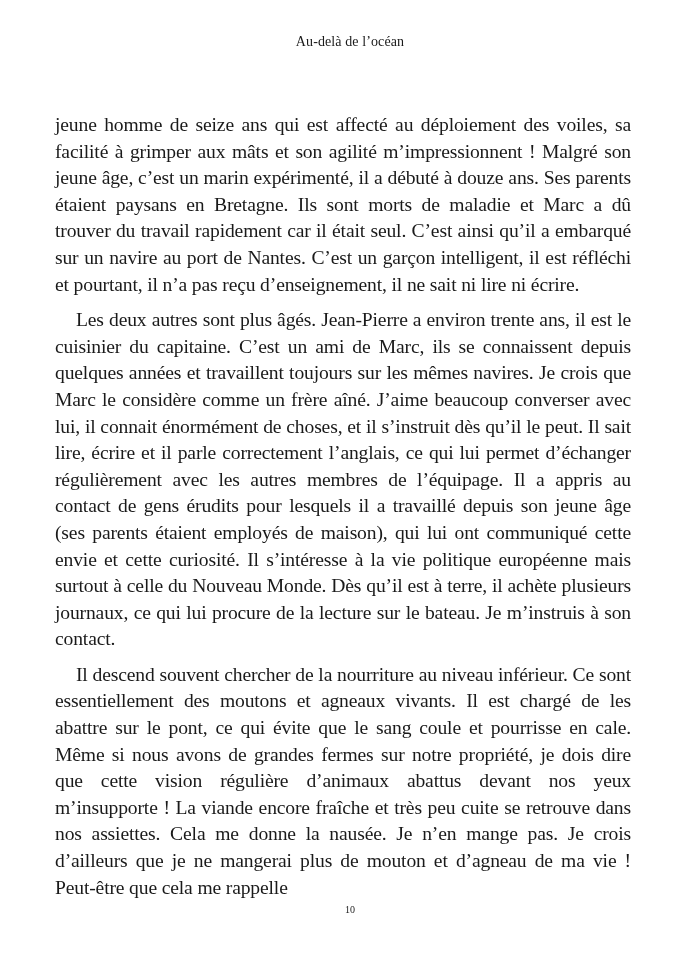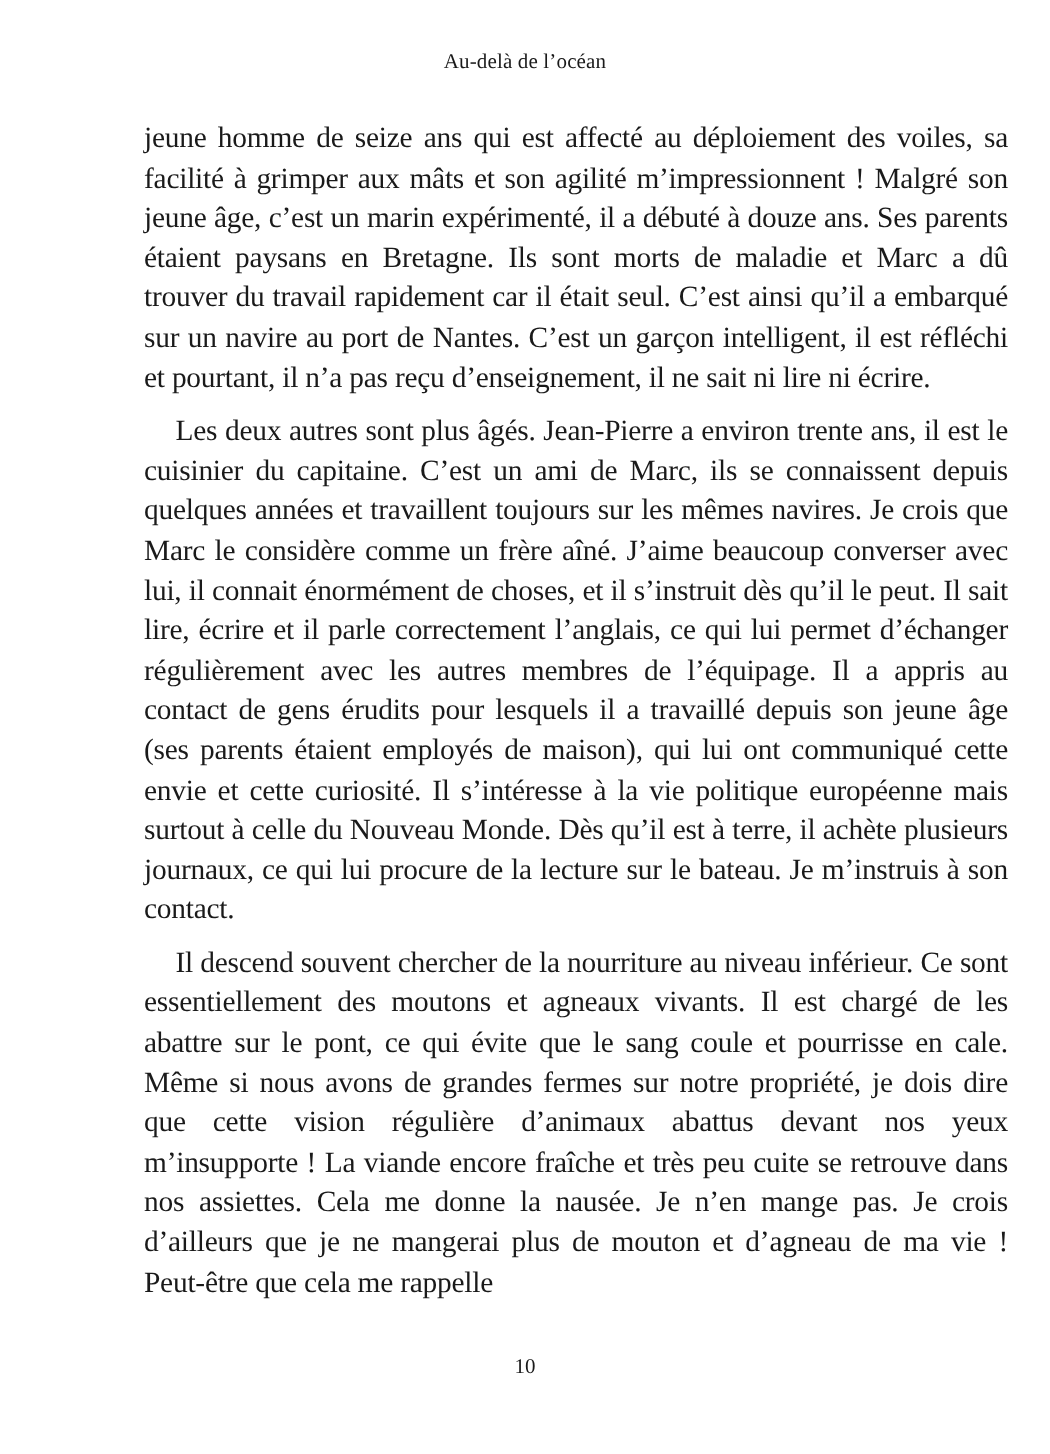--- a/index.html
+++ b/index.html
@@ -19,44 +19,43 @@
       position: absolute;
       top: 34px;
       left: 0;
       width: 700px;
       text-align: center;
       font-size: 14px;
       letter-spacing: 0.1px;
     }
     .text-block {
       position: absolute;
-      top: 80px;
+      top: 112px;
       left: 55px;
       width: 576px;
       font-size: 19.6px;
       line-height: 26.6px;
       text-align: justify;
       letter-spacing: -0.15px;
-      margin-left: 41px;
     }
     .para {
       margin: 0 0 9px 0;
       text-indent: 21px;
       hyphens: none;
     }
     .para.continuation {
       text-indent: 0;
     }
     .page-number {
       position: absolute;
       top: 904px;
       left: 0;
       width: 700px;
       text-align: center;
-      font-size: 14px;
+      font-size: 10px;
     }
   </style>
 </head>
 <body>
 
 <div class="running-header">Au-delà de l’océan</div>
 
 <div class="text-block">
   <p class="para continuation">jeune homme de seize ans qui est affecté au déploiement des voiles, sa facilité à grimper aux mâts et son agilité m’impressionnent ! Malgré son jeune âge, c’est un marin expérimenté, il a débuté à douze ans. Ses parents étaient paysans en Bretagne. Ils sont morts de maladie et Marc a dû trouver du travail rapidement car il était seul. C’est ainsi qu’il a embarqué sur un navire au port de Nantes. C’est un garçon intelligent, il est réfléchi et pourtant, il n’a pas reçu d’enseignement, il ne sait ni lire ni écrire.</p>
   <p class="para">Les deux autres sont plus âgés. Jean-Pierre a environ trente ans, il est le cuisinier du capitaine. C’est un ami de Marc, ils se connaissent depuis quelques années et travaillent toujours sur les mêmes navires. Je crois que Marc le considère comme un frère aîné. J’aime beaucoup converser avec lui, il connait énormément de choses, et il s’instruit dès qu’il le peut. Il sait lire, écrire et il parle correctement l’anglais, ce qui lui permet d’échanger régulièrement avec les autres membres de l’équipage. Il a appris au contact de gens érudits pour lesquels il a travaillé depuis son jeune âge (ses parents étaient employés de maison), qui lui ont communiqué cette envie et cette curiosité. Il s’intéresse à la vie politique européenne mais surtout à celle du Nouveau Monde. Dès qu’il est à terre, il achète plusieurs journaux, ce qui lui procure de la lecture sur le bateau. Je m’instruis à son contact.</p>

